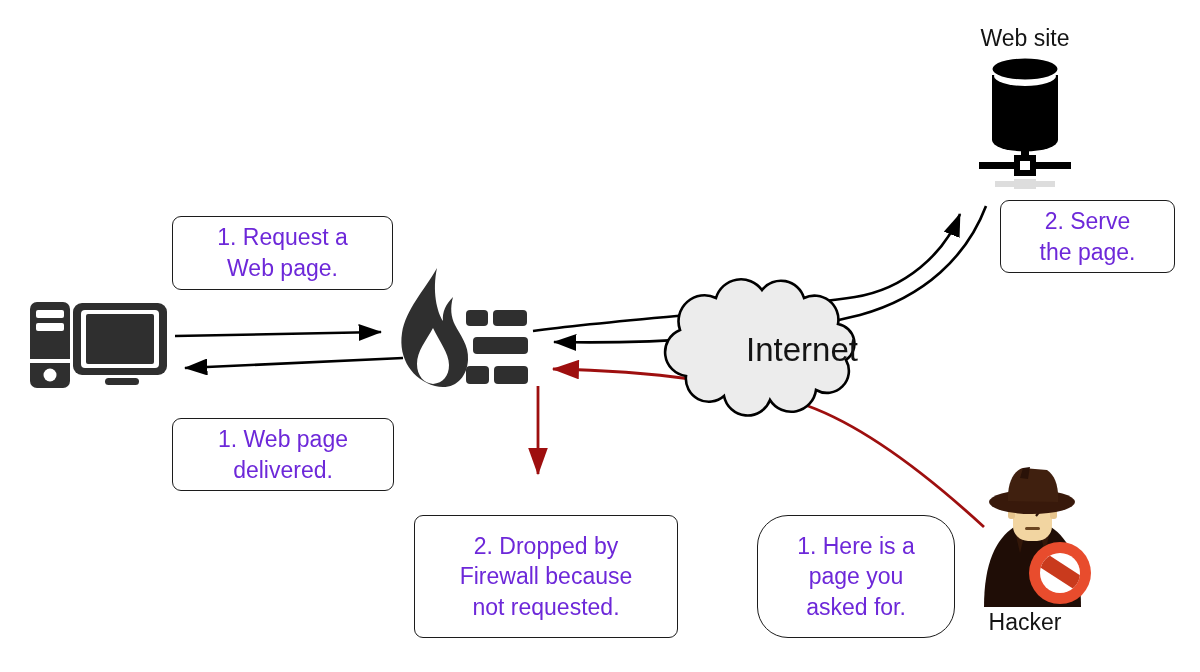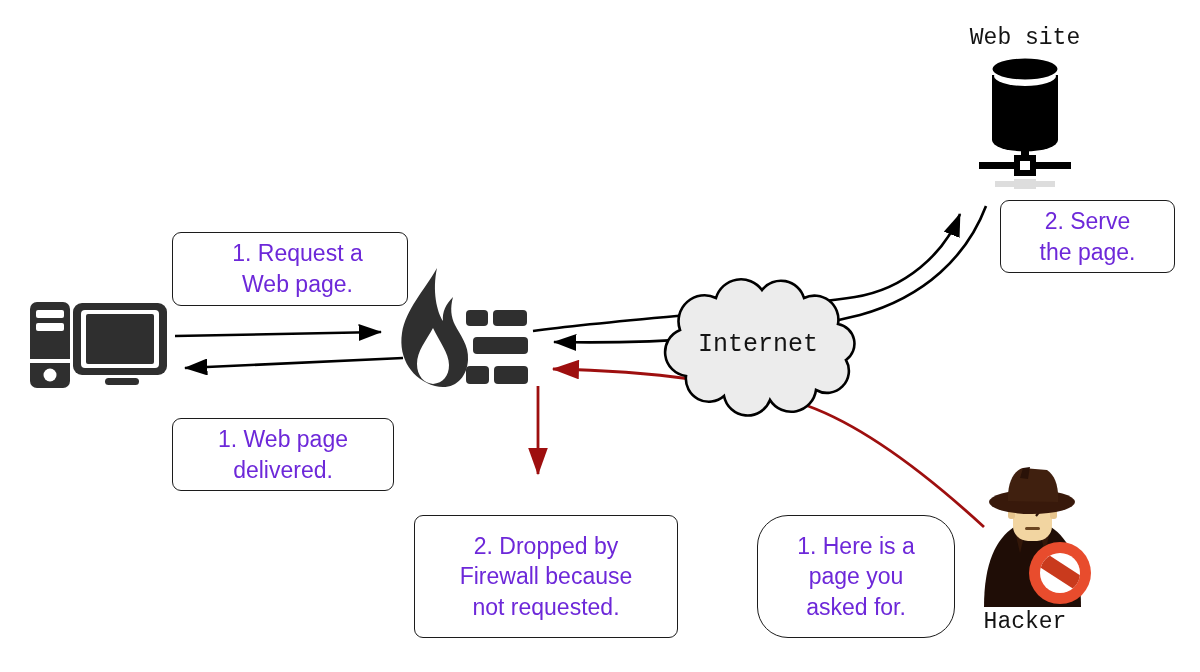--- a/index.html
+++ b/index.html
@@ -1,27 +1,27 @@
 <!DOCTYPE html>
 <html><head>
 <meta charset="utf-8">
 <style>
   html,body{margin:0;padding:0;background:#fff;}
   #stage{position:relative;width:1200px;height:672px;background:#ffffff;overflow:hidden;
          font-family:"Liberation Sans",sans-serif;color:#111;}
   .abs{position:absolute;}
   .label{position:absolute;text-align:center;font-size:23px;line-height:1.3;
-         color:#141414;white-space:pre-line;font-family:Liberation Mono, monospace;}
+         color:#141414;white-space:pre-line;}
   .callout{position:absolute;background:#fff;border:1.7px solid #1c1c1c;border-radius:9px;
            display:flex;align-items:center;justify-content:center;text-align:center;
            font-size:23px;line-height:1.33;color:#6d28d9;white-space:pre-line;z-index:4;}
   svg{display:block;}
   .icon-layer{z-index:3;}
   #wires{position:absolute;left:0;top:0;z-index:1;}
-  #internet-label{z-index:2;font-size:25px;}
+  #internet-label{z-index:2;font-size:33px;text-align:right;}
 </style>
 </head>
 <body>
 
 <div id="stage">
 
   <svg id="wires" width="1200" height="672" viewBox="0 0 1200 672">
     <defs>
       <marker id="ah-black" viewBox="0 0 9 6.5" refX="8.6" refY="3.25" markerWidth="9" markerHeight="6.5" orient="auto" markerUnits="strokeWidth">
         <path d="M0,0 L9,3.25 L0,6.5 Z" fill="#000"></path>
@@ -48,21 +48,21 @@
   </svg>
 
 
 
   <div class="label" id="internet-label" style="left:658px;top:329px;width:200px;">Internet</div>
 
   <div class="label" style="left:950px;top:24px;width:150px;">Web site</div>
 
   <div class="label" style="left:955px;top:608px;width:140px;">Hacker</div>
 
-  <div class="callout" style="left:172px;top:232px;width:219px;height:72px;padding-left:15px;">1. Request a
+  <div class="callout" style="left:172px;top:216px;width:219px;height:72px;">1. Request a
 Web page.</div>
 
   <div class="callout" style="left:1000px;top:200px;width:173px;height:71px;">2. Serve
 the page.</div>
 
   <div class="callout" style="left:172px;top:418px;width:220px;height:71px;">1. Web page
 delivered.</div>
 
   <div class="callout" style="left:414px;top:515px;width:262px;height:121px;">2. Dropped by
 Firewall because

